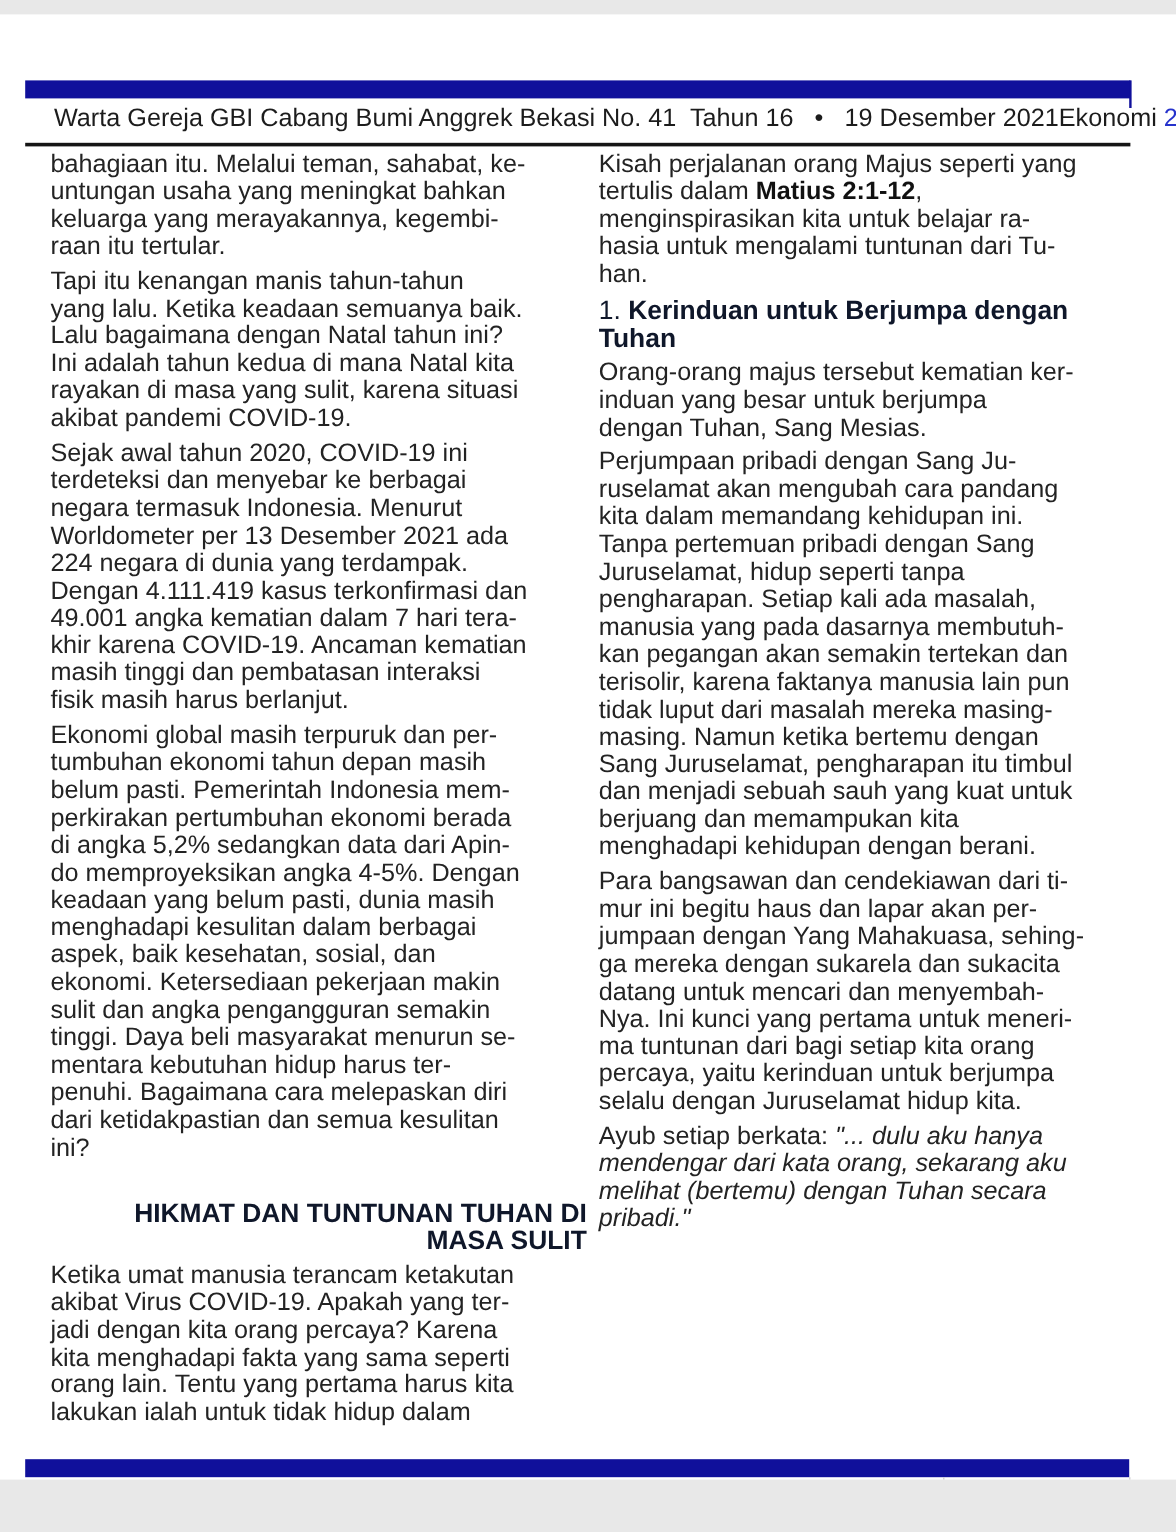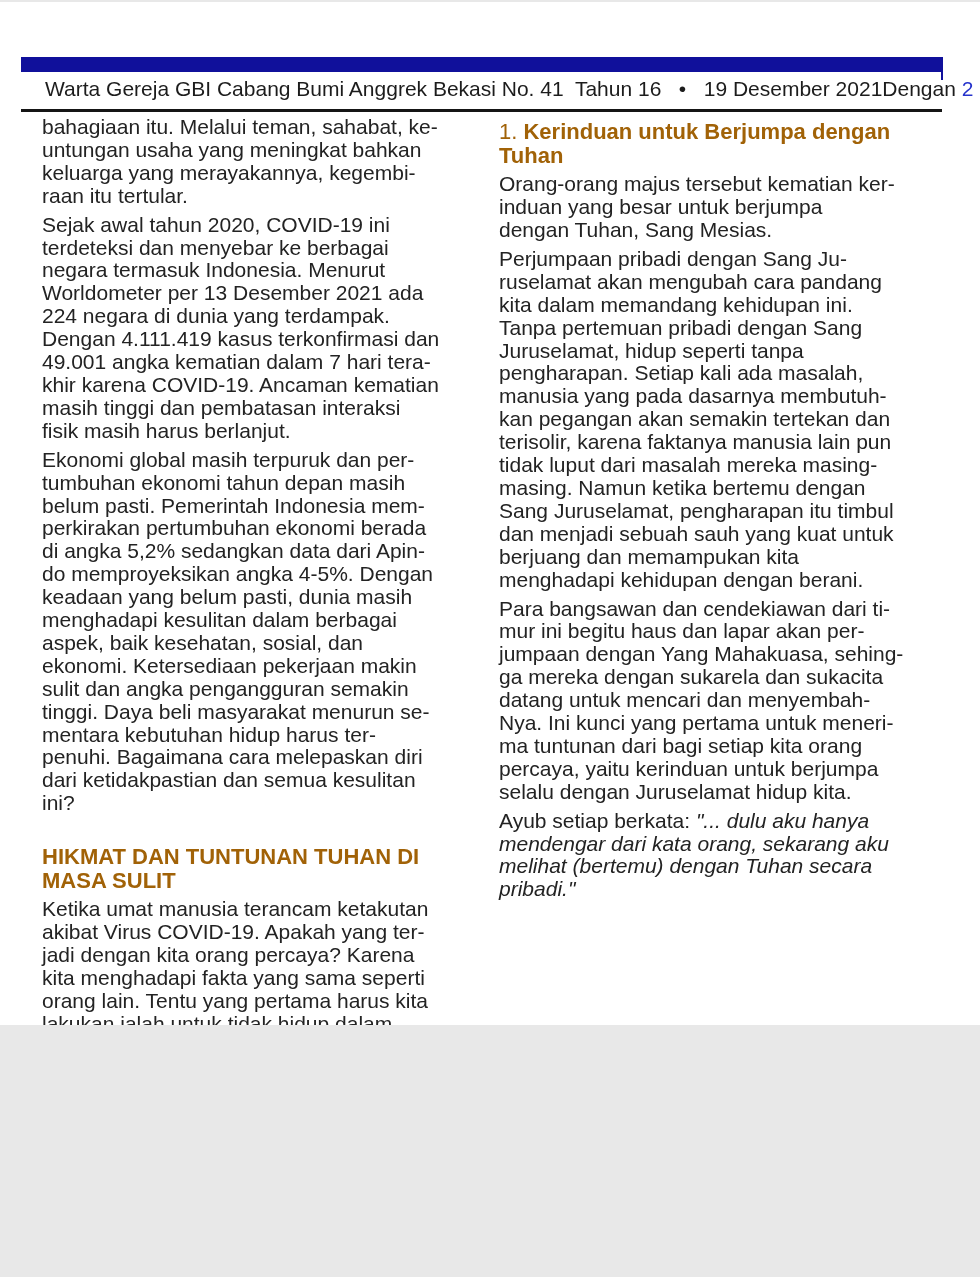--- a/index.html
+++ b/index.html
@@ -1,23 +1,23 @@
 <!DOCTYPE html>
 <html><head>
 <meta charset="utf-8">
 <style>
   html,body{margin:0;padding:0;background:#e8e8e8;}
   .page{
     position:relative;
-    width:980px;height:1023px;
+    width:980px;height:1221px;
     background:#ffffff;
     font-family:"Liberation Sans","DejaVu Sans",sans-serif;
     color:#232323;
     overflow:hidden;
-    margin:2px auto;
+    margin:12px auto;
   }
   .top-bar{position:absolute;left:21px;top:55px;width:921px;height:15px;background:#10109b;}
   .top-bar-tick{position:absolute;left:941px;top:55px;width:2px;height:23px;background:#10109b;}
   .header-row{
     position:absolute;left:45px;top:75px;width:896px;
     display:flex;justify-content:space-between;align-items:baseline;
     font-size:21px;color:#1c1c1c;white-space:pre;
   }
   .pagenum{color:#2633cc;}
   .header-rule{position:absolute;left:21px;top:107px;width:921px;height:3px;background:#151515;}
@@ -26,24 +26,24 @@
   .col{width:447px;}
   .col-right{width:446px;}
   .body-p{
     margin:0 0 6px 0;
     font-size:21px;line-height:22.9px;
     white-space:pre-line;
     color:#232323;
   }
   .heading{
     margin:4px 0 6px 0;
-    font-size:22px;line-height:23.6px;font-weight:bold;color:#a16207;
+    font-size:22px;line-height:23.6px;font-weight:bold;color:#0f172a;
     white-space:pre-line;
   }
-  .heading-left{margin-top:30px;}
+  .heading-left{margin-top:30px;text-align:right;}
   .hnum{font-weight:normal;}
   .hbold{font-weight:bold;}
   .bold{font-weight:bold;color:#111;}
   .quote{font-style:italic;}
 
   .footer-bar{position:absolute;left:21px;top:1204px;width:920px;height:15px;background:#10109b;}
   .footer-cell{
     position:absolute;left:786px;top:1219px;width:154px;height:9px;
     border-left:1px solid #c9c9c9;border-right:1px solid #c9c9c9;border-bottom:1px solid #c9c9c9;
   }
@@ -54,30 +54,36 @@
   }
 </style>
 </head>
 <body>
 
 <div class="page">
 
   <div class="top-bar"></div>
   <div class="top-bar-tick"></div>
 
-  <div class="header-row"><span>Warta Gereja GBI Cabang Bumi Anggrek Bekasi No. 41  Tahun 16   •   19 Desember 2021</span><span><span>Dengan </span><span class="pagenum">2</span></span></div>
+  <div class="header-row"><span>Warta Gereja GBI Cabang Bumi Anggrek Bekasi No. 41  Tahun 16   •   19 Desember 2021</span><span><span>Ekonomi </span><span class="pagenum">2</span></span></div>
 
   <div class="header-rule"></div>
 
   <div class="columns">
     <div class="col">
       <p class="body-p">bahagiaan itu. Melalui teman, sahabat, ke-
 untungan usaha yang meningkat bahkan
 keluarga yang merayakannya, kegembi-
 raan itu tertular.</p>
+      <p class="body-p">Tapi itu kenangan manis tahun-tahun
+yang lalu. Ketika keadaan semuanya baik.
+Lalu bagaimana dengan Natal tahun ini?
+Ini adalah tahun kedua di mana Natal kita
+rayakan di masa yang sulit, karena situasi
+akibat pandemi COVID-19.</p>
       <p class="body-p">Sejak awal tahun 2020, COVID-19 ini
 terdeteksi dan menyebar ke berbagai
 negara termasuk Indonesia. Menurut
 Worldometer per 13 Desember 2021 ada
 224 negara di dunia yang terdampak.
 Dengan 4.111.419 kasus terkonfirmasi dan
 49.001 angka kematian dalam 7 hari tera-
 khir karena COVID-19. Ancaman kematian
 masih tinggi dan pembatasan interaksi
 fisik masih harus berlanjut.</p>
@@ -100,20 +106,25 @@
       <h2 class="heading heading-left">HIKMAT DAN TUNTUNAN TUHAN DI
 MASA SULIT</h2>
       <p class="body-p">Ketika umat manusia terancam ketakutan
 akibat Virus COVID-19. Apakah yang ter-
 jadi dengan kita orang percaya? Karena
 kita menghadapi fakta yang sama seperti
 orang lain. Tentu yang pertama harus kita
 lakukan ialah untuk tidak hidup dalam</p>
     </div>
     <div class="col col-right">
+      <p class="body-p"><span>Kisah perjalanan orang Majus seperti yang
+tertulis dalam </span><span class="bold">Matius 2:1-12</span><span>,
+menginspirasikan kita untuk belajar ra-
+hasia untuk mengalami tuntunan dari Tu-
+han.</span></p>
       <h2 class="heading"><span class="hnum">1. </span><span class="hbold">Kerinduan untuk Berjumpa dengan
 Tuhan</span></h2>
       <p class="body-p">Orang-orang majus tersebut kematian ker-
 induan yang besar untuk berjumpa
 dengan Tuhan, Sang Mesias.</p>
       <p class="body-p">Perjumpaan pribadi dengan Sang Ju-
 ruselamat akan mengubah cara pandang
 kita dalam memandang kehidupan ini.
 Tanpa pertemuan pribadi dengan Sang
 Juruselamat, hidup seperti tanpa

